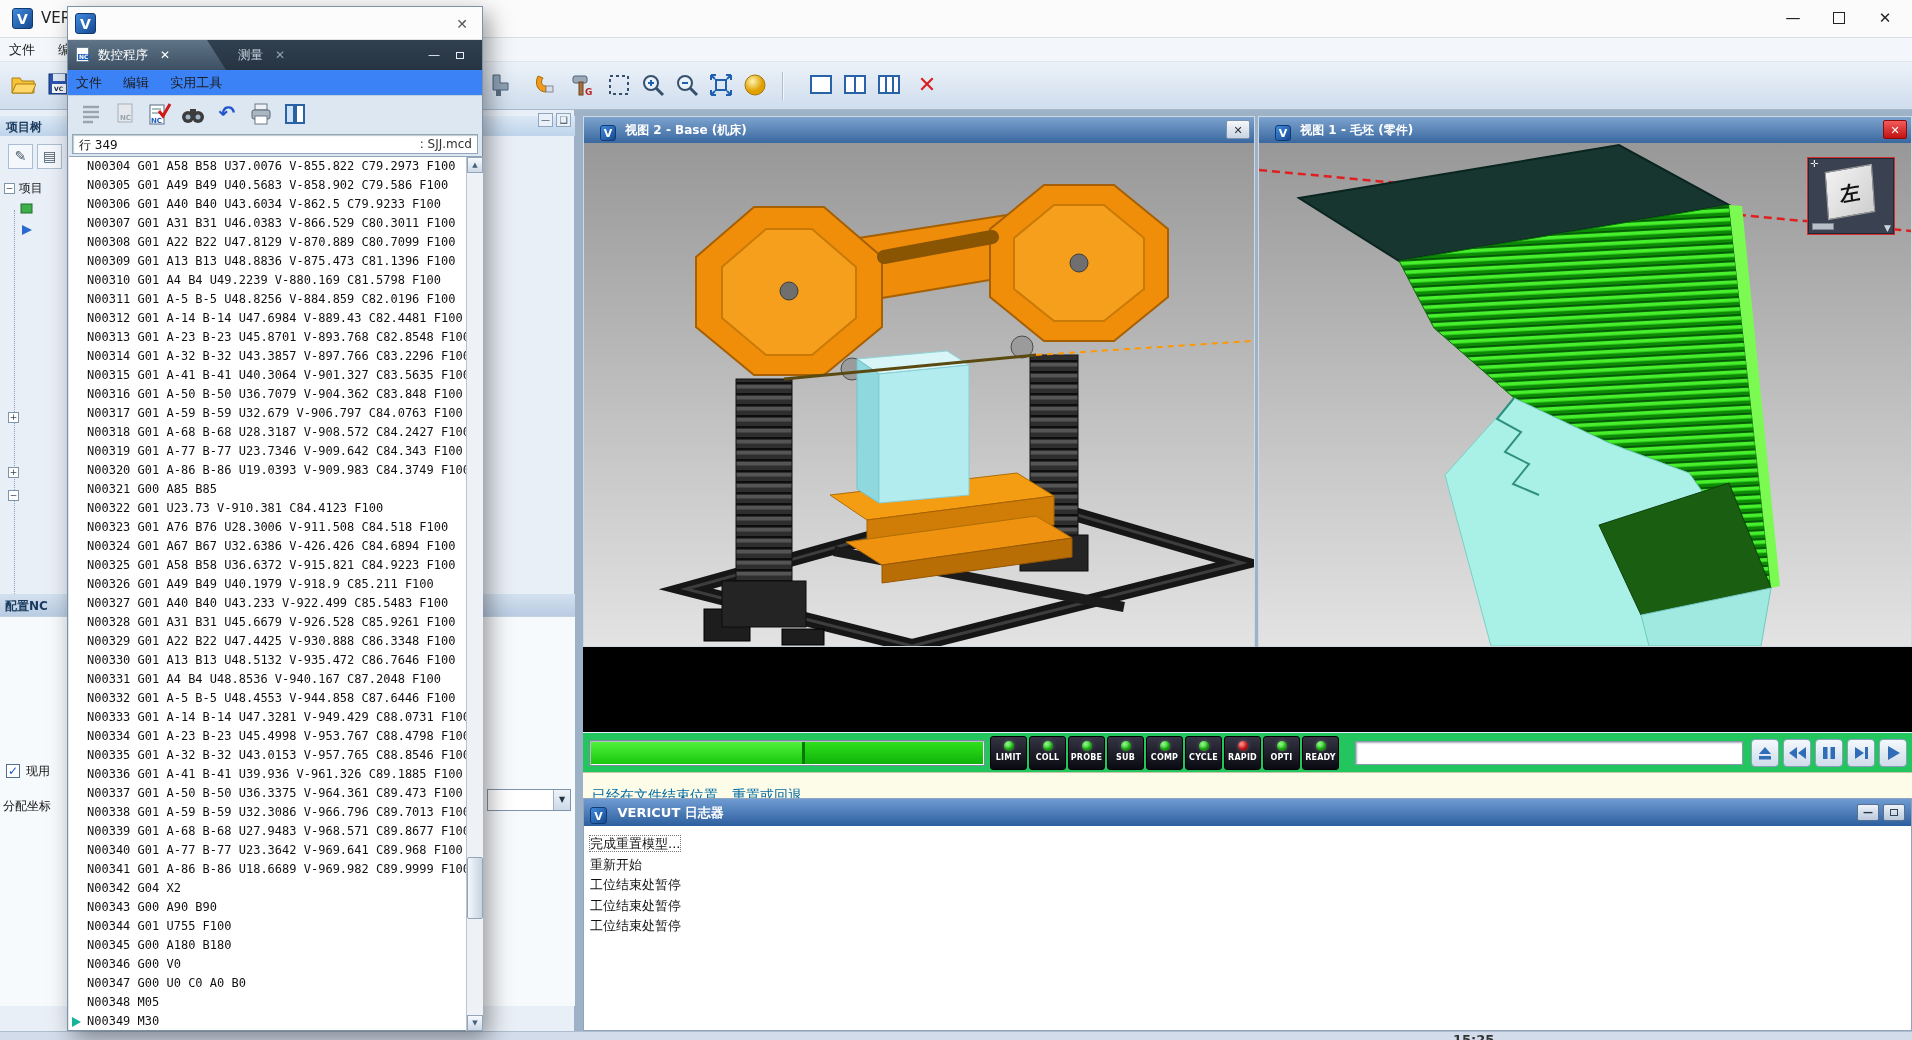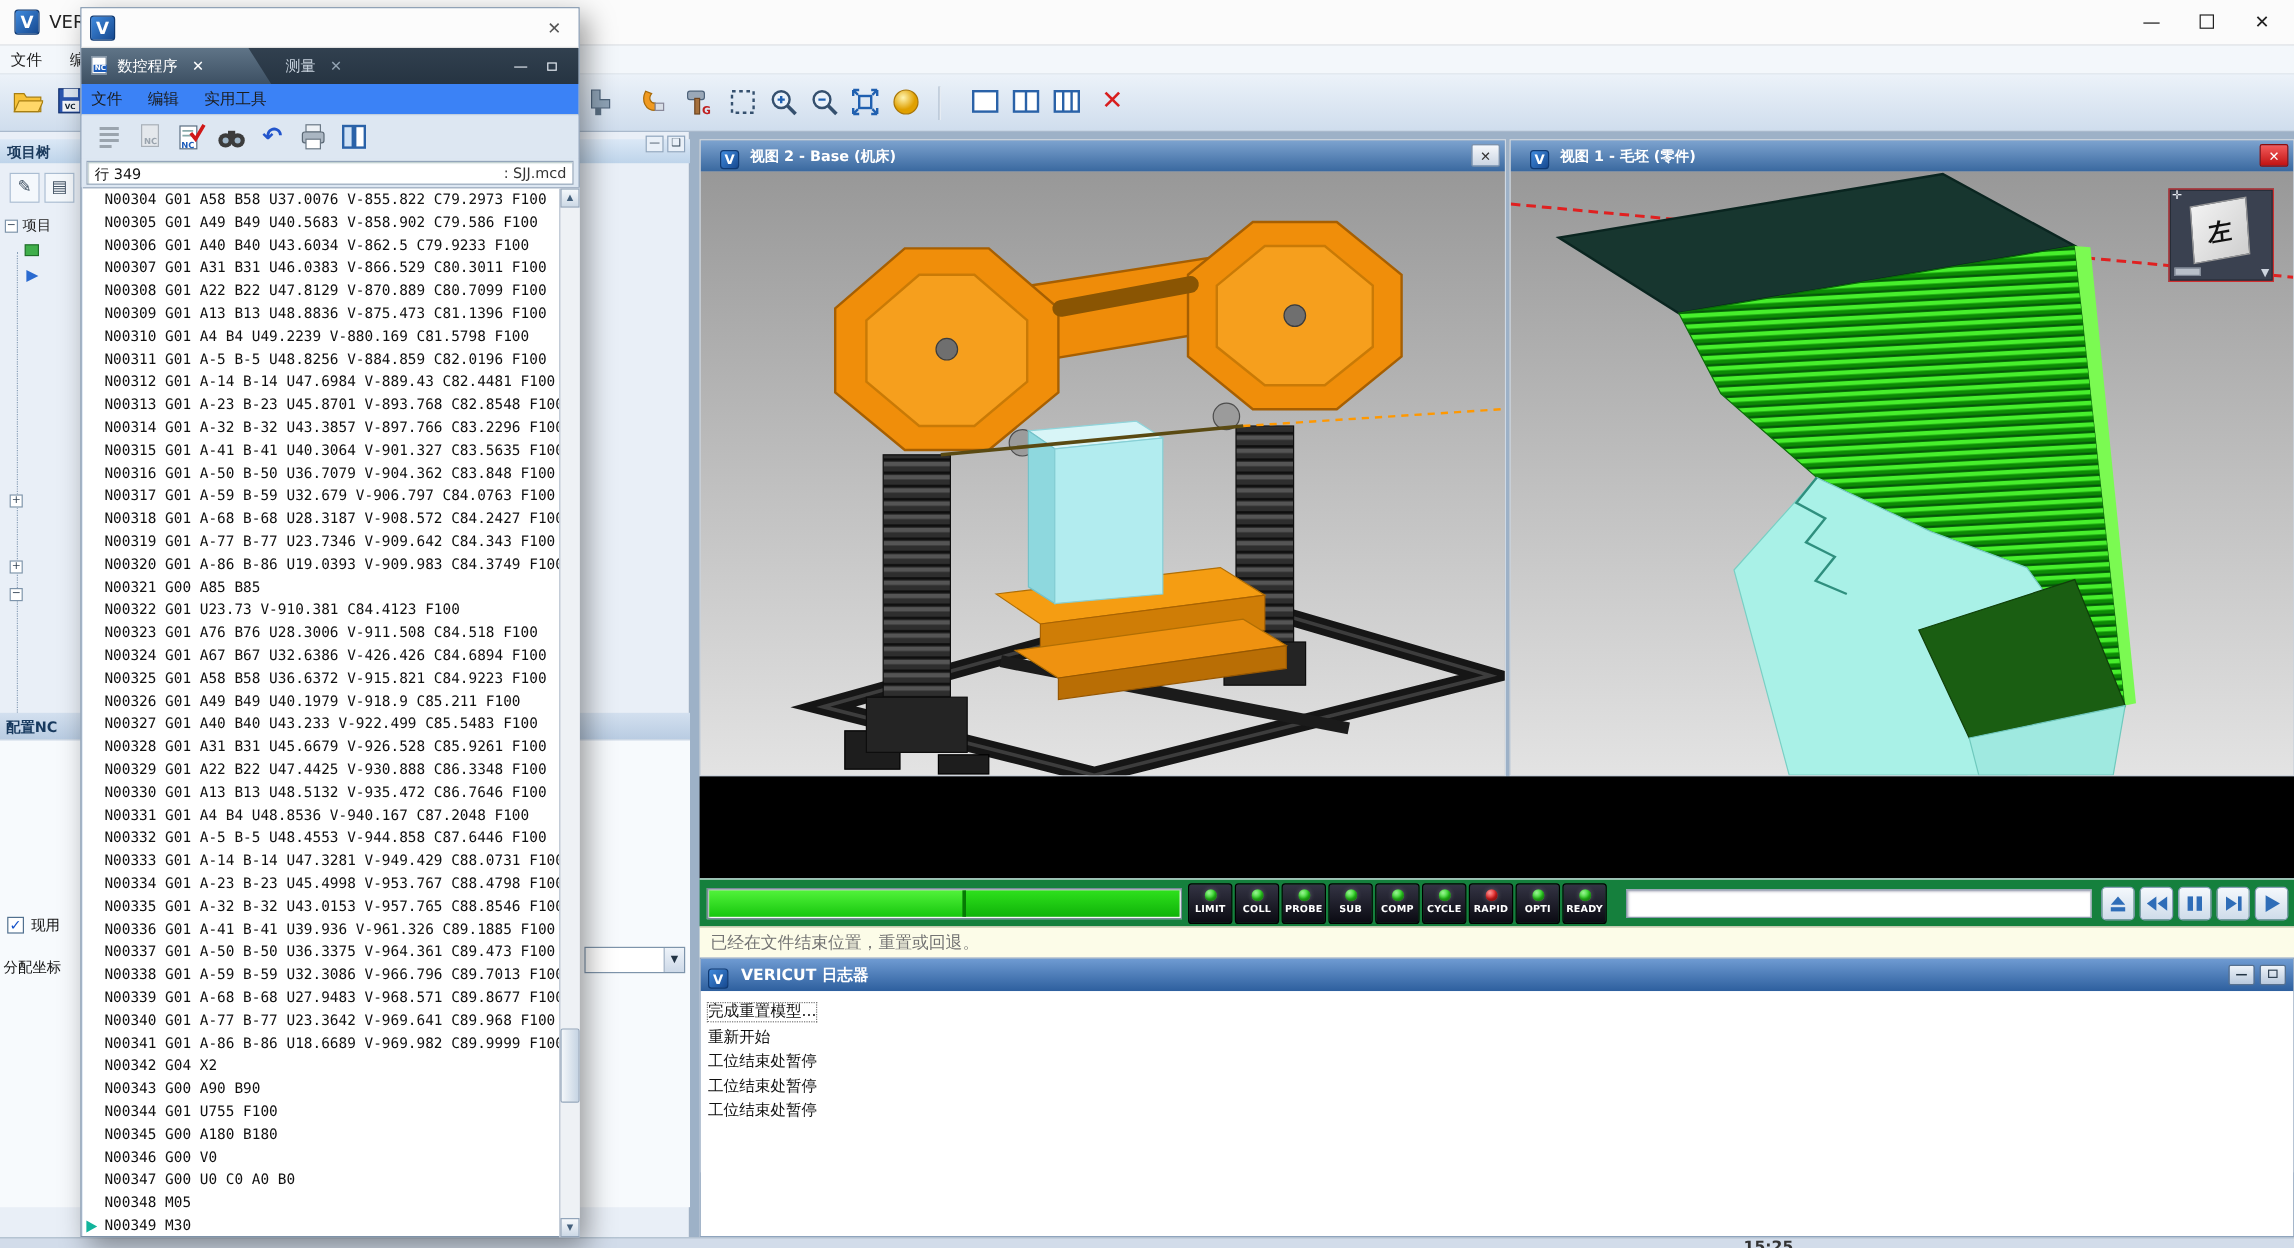--- a/index.html
+++ b/index.html
@@ -53,34 +53,34 @@
 #blackstrip{left:583px;top:647px;width:1329px;height:85px;background:#000}
 
 
 .orient{position:absolute;right:16px;top:14px;width:88px;height:78px;background:#3a4150;border:1px solid #d03030;box-shadow:inset 0 0 0 1px #232833}
 .orient-face{position:absolute;left:18px;top:10px;width:48px;height:48px;background:linear-gradient(135deg,#f2f2f2,#cfcfcf);transform:rotate(-10deg) skewX(-6deg);border:1px solid #9a9a9a;text-align:center;line-height:48px;font-size:20px;color:#111;font-weight:bold}
 .orient-arrow{position:absolute;right:3px;bottom:1px;font-size:9px;color:#cdd4de}
 .orient-compass{position:absolute;left:2px;top:0px;font-size:10px;color:#e8ecf2}
 .orient-bar{position:absolute;left:4px;bottom:4px;width:22px;height:7px;background:#b8bfc9;border:1px solid #7d8694}
 
 
-#playrow{left:583px;top:732px;width:1329px;height:40px;background:#15803d;border-top:1px solid #e6eef7}
+#playrow{left:583px;top:732px;width:1329px;height:40px;background:#22c55e;border-top:1px solid #e6eef7}
 #progress{position:absolute;left:6px;top:7px;width:396px;height:26px;background:#fff;border:1px solid #7a8a9a;box-shadow:inset 1px 1px 2px #9aa}
 #progress .fill{position:absolute;left:1px;top:1px;height:22px;background:linear-gradient(#51f23a,#17c70e)}
 #progress .fill2{position:absolute;top:1px;height:22px;background:linear-gradient(#2ee01c,#0fb309)}
 #progress .mark{position:absolute;top:1px;width:3px;height:22px;background:#067a04}
 .ledbtn{position:absolute;top:3px;width:37px;height:34px;background:linear-gradient(#343444,#0a0a12);border:1px solid #000;border-radius:3px;text-align:center}
 .led{display:block;width:10px;height:10px;border-radius:50%;margin:4px auto 2px auto;box-shadow:inset -1px -2px 3px rgba(0,0,0,.45),0 0 4px rgba(255,255,255,.25)}
 .ledlabel{display:block;font-size:8px;font-weight:bold;color:#fff;letter-spacing:.2px}
 #playfield{position:absolute;left:772px;top:8px;width:388px;height:24px;background:#fff;border:1px solid #8a9aac;box-shadow:inset 1px 1px 2px #aab}
 .vcr{position:absolute;top:6px;width:28px;height:28px;background:linear-gradient(#f4f8fc,#cfdcea);border:1px solid #8aa0b8;border-radius:4px}
 .vcr svg{display:block;margin:3px auto}
 
 
-#statusline{left:583px;top:772px;width:1329px;height:26px;background:#fcfce8;border-top:1px solid #c6c6a8;font-size:14px;padding:4px 0 0 9px;color:#737373}
+#statusline{left:583px;top:772px;width:1329px;height:26px;background:#fcfce8;border-top:1px solid #c6c6a8;font-size:14px;padding:14px 0 0 9px;color:#0369a1}
 
 
 #logger{left:583px;top:798px;width:1329px;height:233px;background:#fff;border:1px solid #8fa4bd}
 #loghdr{position:absolute;left:0;top:0;width:100%;height:27px;background:linear-gradient(#6f9bd2,#2d5f9e);color:#fff;font-size:13px;font-weight:bold;padding:5px 0 0 6px}
 #loghdr .vlogo{width:17px;height:17px;line-height:17px;font-size:11px;vertical-align:-3px;margin-right:6px}
 .loghbtn{position:absolute;top:5px;width:22px;height:17px;background:linear-gradient(#eef3f9,#b9c9dd);border:1px solid #57718f;border-radius:2px;text-align:center;line-height:15px;font-size:10px;color:#234}
 .restore-sq{display:inline-block;width:8px;height:7px;border:1.5px solid #345;margin-top:3px}
 #loglines{position:absolute;left:0;top:27px;width:100%;height:151px;background:#fff;padding:8px 0 0 6px;overflow:hidden}
 .logline{font-size:13px;line-height:20.5px;color:#101010;white-space:nowrap}
 .logline.focused span{outline:1px dotted #777}

